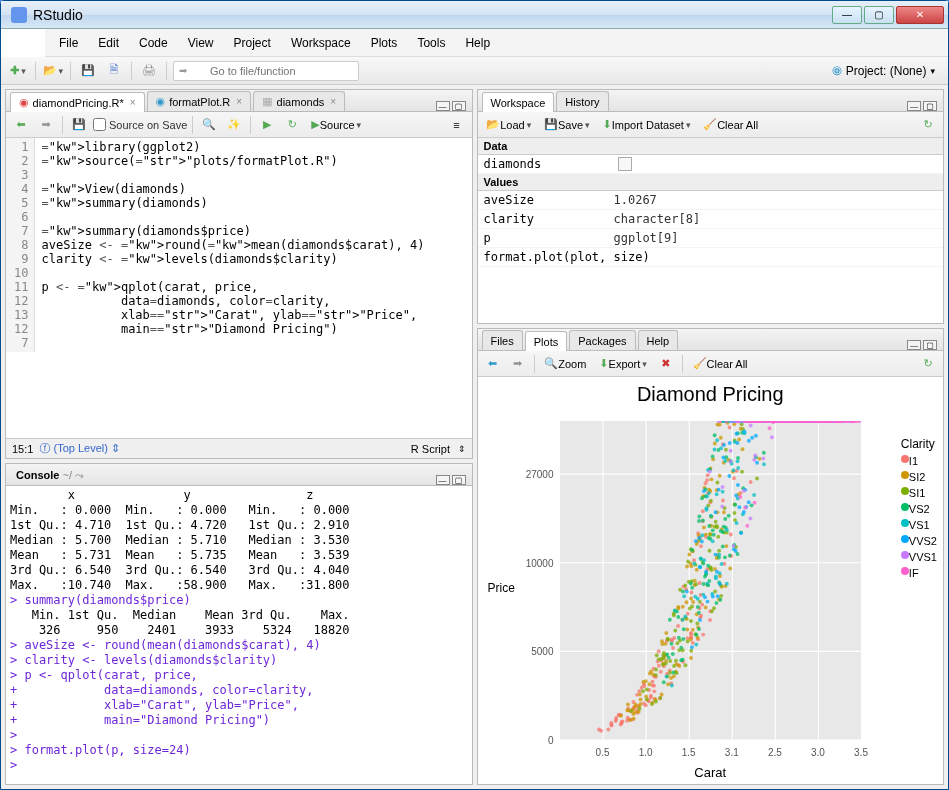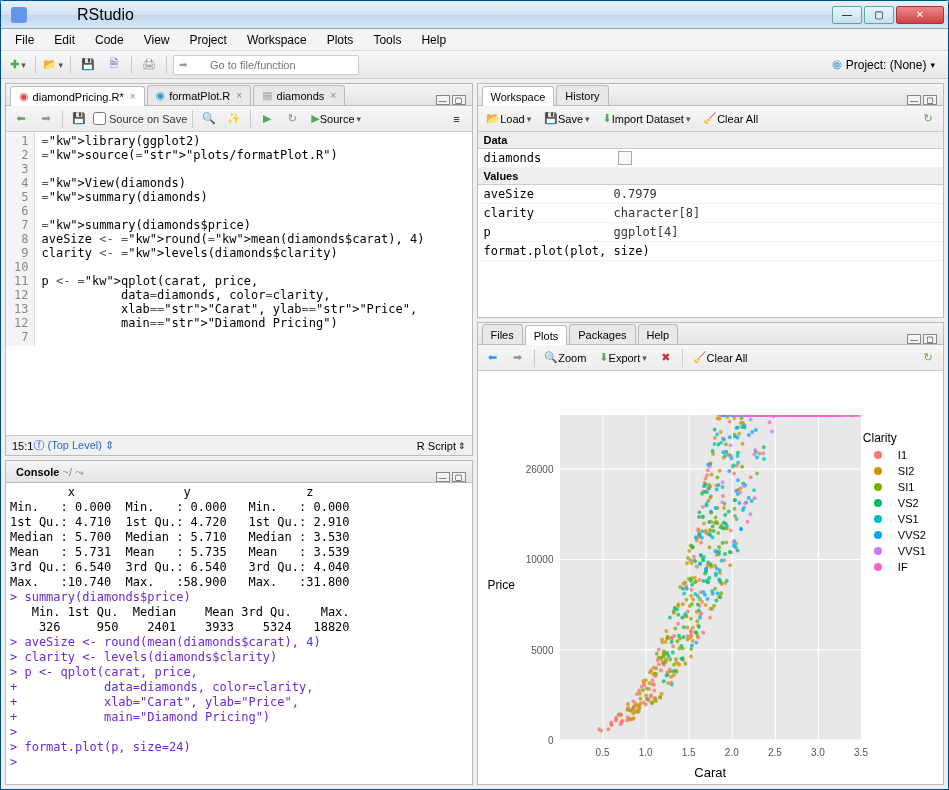--- a/index.html
+++ b/index.html
@@ -1,24 +1,24 @@
 <!DOCTYPE html>
 <html><head>
 <meta charset="utf-8">
 <style>
 * { box-sizing: border-box; margin: 0; padding: 0; }
 body { font-family: "Segoe UI", Tahoma, sans-serif; font-size: 12px; background: linear-gradient(to bottom, #4a8fd8 0%, #357abd 100%); width: 949px; height: 790px; overflow: hidden; }
 .window { width: 949px; height: 790px; background: #fff; border: 1px solid #004b8d; border-radius: 4px 4px 0 0; display: flex; flex-direction: column; }
 .titlebar { height: 28px; background: linear-gradient(to bottom, #e8f0f8 0%, #d4e3f3 50%, #bfd6ed 51%, #d8e8f7 100%); display: flex; align-items: center; padding: 0 4px; border-bottom: 1px solid #8aa; }
 .app-icon { width: 16px; height: 16px; background: #6495ed; border-radius: 3px; margin: 0 6px; }
-.title-text { flex: 1; color: #000; font-size: 16px; margin-left: 44px; }
+.title-text { flex: 1; color: #000; font-size: 14px; }
 .win-controls { display: flex; gap: 2px; }
 .win-btn { width: 30px; height: 18px; border: 1px solid #6a8; background: linear-gradient(to bottom, #e8f4ff, #c8e0f0); border-radius: 2px; display: flex; align-items: center; justify-content: center; font-size: 10px; cursor: pointer; }
 .win-btn.close { width: 48px; background: linear-gradient(to bottom, #e88, #c44); border-color: #a33; color: #fff; }
-.menubar { height: 22px; background: #f4f4f4; display: flex; align-items: center; padding: 0 4px; border-bottom: 1px solid #ddd; }
+.menubar { height: 28px; background: #f4f4f4; display: flex; align-items: center; padding: 0 4px; border-bottom: 1px solid #ddd; margin-left: 44px; }
 .menu-item { padding: 2px 10px; cursor: pointer; }
 .toolbar-main { height: 28px; background: linear-gradient(to bottom, #f8f8f8, #e8e8e8); display: flex; align-items: center; padding: 0 6px; border-bottom: 1px solid #ccc; gap: 4px; }
 .tb-btn { width: 22px; height: 22px; border: 1px solid transparent; display: flex; align-items: center; justify-content: center; cursor: pointer; border-radius: 2px; font-size: 11px; }
 .tb-sep { width: 1px; height: 18px; background: #ccc; margin: 0 2px; }
 .tb-input { flex: 0 0 150px; height: 20px; border: 1px solid #ccc; border-radius: 2px; padding: 0 6px; color: #999; font-size: 11px; }
 .tb-input-wrap { position: relative; display: flex; align-items: center; }
 .tb-input-wrap .arrow { position: absolute; left: 6px; color: #999; font-size: 10px; }
 .tb-input-wrap input { padding-left: 36px; }
 .project-dd { margin-left: auto; display: flex; align-items: center; gap: 4px; padding: 2px 6px; border: 1px solid transparent; cursor: pointer; }
 .content { flex: 1; display: flex; padding: 4px; gap: 4px; background: #f0f0f0; overflow: hidden; }
@@ -32,36 +32,36 @@
 .tab { height: 20px; padding: 0 8px; display: flex; align-items: center; gap: 4px; background: #e8e8e8; border: 1px solid #bbb; border-bottom: none; margin-right: 2px; font-size: 11px; cursor: pointer; border-radius: 3px 3px 0 0; }
 .tab.active { background: #fff; position: relative; top: 1px; }
 .tab .tab-close { color: #888; font-size: 10px; margin-left: 2px; }
 .pane-toolbar { height: 26px; background: linear-gradient(to bottom, #f6f6f6, #ececec); border-bottom: 1px solid #ccc; display: flex; align-items: center; padding: 0 4px; gap: 3px; font-size: 11px; }
 .pane-toolbar .label { color: #333; }
 .pane-body { flex: 1; overflow: auto; background: #fff; position: relative; }
 .editor { display: flex; font-family: "Lucida Console", Monaco, monospace; font-size: 12px; line-height: 14px; }
 .gutter { background: #f4f4f4; border-right: 1px solid #ddd; text-align: right; padding: 2px 6px 2px 8px; color: #888; }
 .code { padding: 2px 6px; white-space: pre; }
 .op { color: #555; }
-.pane-status { height: 20px; background: #f0f0f0; border-top: 1px solid #ccc; display: flex; align-items: center; padding: 0 6px; font-size: 11px; gap: 0; }
+.pane-status { height: 20px; background: #f0f0f0; border-top: 1px solid #ccc; display: flex; align-items: center; padding: 0 6px; font-size: 11px; gap: 6px; }
 .console-body { font-family: "Lucida Console", Monaco, monospace; font-size: 12px; line-height: 15px; padding: 2px 4px; white-space: pre; overflow: auto; }
 .console-body .prompt { color: #6d28d9; }
 .env-section { background: #eee; border-bottom: 1px solid #ccc; padding: 2px 6px; font-weight: bold; font-size: 11px; }
 .env-row { display: flex; padding: 2px 6px; font-family: "Lucida Console", Monaco, monospace; font-size: 12px; border-bottom: 1px solid #f4f4f4; align-items: center; }
 .env-name { flex: 0 0 130px; color: #000; }
 .env-val { flex: 1; color: #333; }
 .env-icon { width: 14px; height: 14px; border: 1px solid #aaa; background: #f8f8f8; margin-left: 4px; }
 .plot-area { flex: 1; background: #fff; position: relative; padding: 6px; }
 .plot-title { text-align: center; font-size: 20px; font-family: Arial; margin-bottom: 4px; }
 .plot-grid { position: absolute; left: 82px; top: 44px; right: 82px; bottom: 44px; background: #e8e8e8; }
 .plot-ylabel { position: absolute; left: 10px; top: 50%; font-size: 12px; font-family: Arial; }
 .plot-xlabel { position: absolute; bottom: 4px; left: 50%; transform: translateX(-50%); font-size: 13px; font-family: Arial; }
 .legend { position: absolute; right: 6px; top: 60px; font-size: 11px; font-family: Arial; }
 .legend-title { font-size: 12px; margin-bottom: 4px; }
-.legend-item { display: flex; align-items: center; gap: 16px; margin: 4px 11px; }
+.legend-item { display: flex; align-items: flex-start; gap: 0; margin: 4px 0; }
 .legend-dot { width: 8px; height: 8px; border-radius: 50%; }
 .ytick { position: absolute; left: -40px; font-size: 10px; color: #555; text-align: right; width: 34px; }
 .xtick { position: absolute; bottom: -18px; font-size: 10px; color: #555; transform: translateX(-50%); }
 svg.scatter { width: 100%; height: 100%; }
 .dropdown-arrow::after { content: "▾"; font-size: 9px; margin-left: 2px; color: #555; }
 </style>
 </head>
 <body>
 
 <div class="window">
@@ -272,29 +272,29 @@
         </div>
         <div class="pane-body">
           <div class="env-section">Data</div>
           <div class="env-row">
             <span class="env-name">diamonds</span>
             <span class="env-icon"></span>
           </div>
           <div class="env-section">Values</div>
           <div class="env-row">
             <span class="env-name">aveSize</span>
-            <span class="env-val">0.7979</span>
+            <span class="env-val">1.0267</span>
           </div>
           <div class="env-row">
             <span class="env-name">clarity</span>
             <span class="env-val">character[8]</span>
           </div>
           <div class="env-row">
             <span class="env-name">p</span>
-            <span class="env-val">ggplot[4]</span>
+            <span class="env-val">ggplot[9]</span>
           </div>
           <div class="env-row">
             <span class="env-name" style="flex:1">format.plot(plot, size)</span>
           </div>
         </div>
       </div>
 
       <div class="pane" style="flex:1">
         <div class="pane-tabs">
           <div class="tab">Files</div>
@@ -324,20 +324,21 @@
           <div class="tb-btn" style="width:auto;padding:0 4px">
               <span style="color:#da4">🧹</span> 
               <span>Clear All</span>
             </div>
           <div style="flex:1"></div>
           <div class="tb-btn">
               <span style="color:#5a5">↻</span>
             </div>
         </div>
         <div class="pane-body plot-area">
+          <div class="plot-title">Diamond Pricing</div>
           <div class="plot-ylabel">Price</div>
           <div class="plot-xlabel">Carat</div>
           <div class="plot-grid">
             <svg class="scatter" id="scatter" viewBox="0 0 280 290" preserveAspectRatio="none">
                 <line x1="0" y1="290" x2="280" y2="290" stroke="#fff" stroke-width="1"></line>
                 <line x1="0" y1="209.44444444444446" x2="280" y2="209.44444444444446" stroke="#fff" stroke-width="1"></line>
                 <line x1="0" y1="128.88888888888889" x2="280" y2="128.88888888888889" stroke="#fff" stroke-width="1"></line>
                 <line x1="0" y1="48.333333333333314" x2="280" y2="48.333333333333314" stroke="#fff" stroke-width="1"></line>
                 <line x1="40" y1="0" x2="40" y2="290" stroke="#fff" stroke-width="1"></line>
                 <line x1="80" y1="0" x2="80" y2="290" stroke="#fff" stroke-width="1"></line>
@@ -1293,27 +1294,27 @@
                 <circle cx="217.70471024242872" cy="0" r="1.8" fill="#ff61cc" fill-opacity="0.75"></circle>
                 <circle cx="212.73423575367195" cy="0" r="1.8" fill="#ff61cc" fill-opacity="0.75"></circle>
                 <circle cx="191.51057183202937" cy="0" r="1.8" fill="#ff61cc" fill-opacity="0.75"></circle>
                 <circle cx="200.7225700422743" cy="0" r="1.8" fill="#ff61cc" fill-opacity="0.75"></circle>
                 <circle cx="238.63294399834487" cy="0" r="1.8" fill="#ff61cc" fill-opacity="0.75"></circle>
               </svg>
             <div id="yticks">
                 <div class="ytick" style="top:100%;transform:translateY(-50%)">0</div>
                 <div class="ytick" style="top:72.22222222222221%;transform:translateY(-50%)">5000</div>
                 <div class="ytick" style="top:44.44444444444444%;transform:translateY(-50%)">10000</div>
-                <div class="ytick" style="top:16.666666666666664%;transform:translateY(-50%)">26000</div>
+                <div class="ytick" style="top:16.666666666666664%;transform:translateY(-50%)">27000</div>
               </div>
             <div id="xticks">
                 <div class="xtick" style="left:14.285714285714285%">0.5</div>
                 <div class="xtick" style="left:28.57142857142857%">1.0</div>
                 <div class="xtick" style="left:42.857142857142854%">1.5</div>
-                <div class="xtick" style="left:57.14285714285714%">2.0</div>
+                <div class="xtick" style="left:57.14285714285714%">3.1</div>
                 <div class="xtick" style="left:71.42857142857143%">2.5</div>
                 <div class="xtick" style="left:85.71428571428571%">3.0</div>
                 <div class="xtick" style="left:100%">3.5</div>
               </div>
           </div>
           <div class="legend">
             <div class="legend-title">Clarity</div>
             <div id="legend-items">
                 <div class="legend-item">
                   <span class="legend-dot" style="background:#f8766d"></span>

